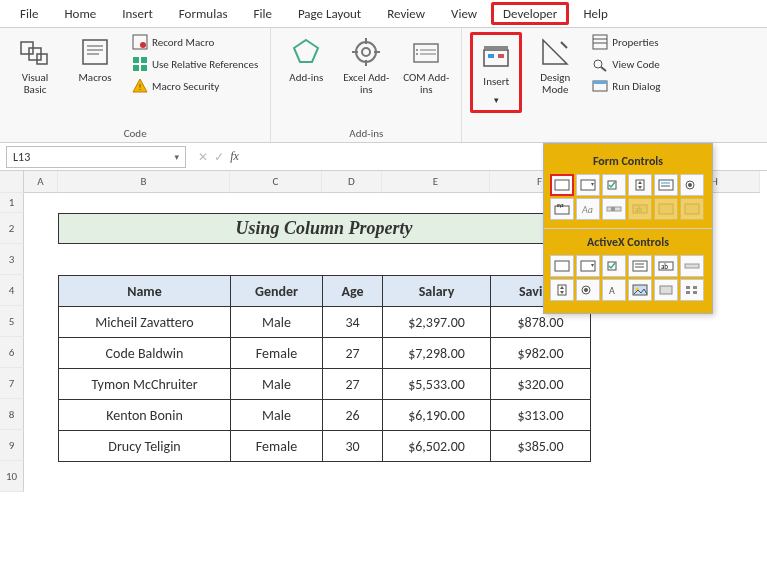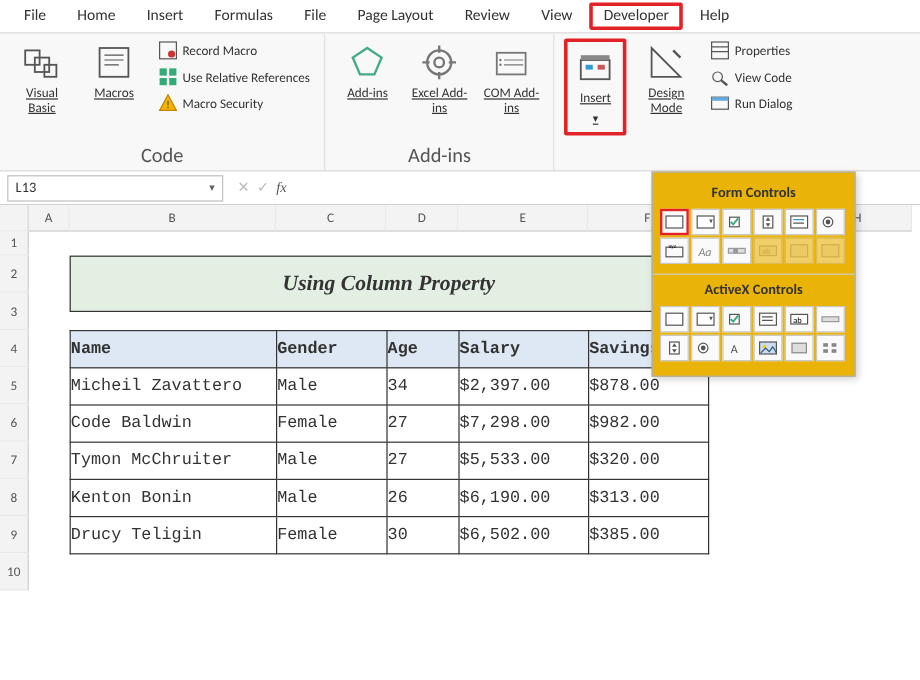--- a/index.html
+++ b/index.html
@@ -7,22 +7,22 @@
   
   
   .menu-tabs { display: flex; align-items: center; height: 28px; padding: 0 8px; border-bottom: 1px solid #d0d0d0; gap: 2px; }
   .menu-tab { padding: 4px 12px; cursor: pointer; font-size: 13px; }
   .menu-tab.highlighted { border: 3px solid #e32227; padding: 1px 9px; border-radius: 2px; }
   
   
   .ribbon { display: flex; height: 115px; border-bottom: 1px solid #d0d0d0; background: #f8f8f8; }
   .ribbon-group { display: flex; flex-direction: column; border-right: 1px solid #e0e0e0; padding: 4px 8px 2px 8px; }
   .ribbon-group-body { display: flex; flex: 1; align-items: flex-start; gap: 6px; }
-  .ribbon-group-label { text-align: center; font-size: 17px; color: #555; padding-top: 2px; }
-  .big-btn { display: flex; flex-direction: column; align-items: center; justify-content: flex-start; width: 54px; padding: 4px 2px; cursor: pointer; text-align: center; gap: 4px; text-decoration: underline; }
+  .ribbon-group-label { text-align: center; font-size: 11px; color: #555; padding-top: 2px; }
+  .big-btn { display: flex; flex-direction: column; align-items: center; justify-content: flex-start; width: 54px; padding: 4px 2px; cursor: pointer; text-align: center; gap: 4px; }
   .big-btn .icon { width: 32px; height: 32px; display: flex; align-items: center; justify-content: center; }
   .big-btn .lbl { font-size: 11px; line-height: 1.1; }
   .btn-col { display: flex; flex-direction: column; gap: 2px; }
   .small-btn { display: flex; align-items: center; gap: 4px; padding: 2px 4px; cursor: pointer; font-size: 11px; white-space: nowrap; }
   .small-btn .s-icon { width: 16px; height: 16px; display: flex; align-items: center; justify-content: center; flex-shrink: 0; }
   .highlighted-btn { border: 3px solid #e32227; border-radius: 2px; padding: 1px; }
   .chev { font-size: 9px; margin-top: 2px; }
   
   
   .formula-row { display: flex; align-items: center; height: 28px; border-bottom: 1px solid #d0d0d0; background: #fff; }
@@ -36,23 +36,23 @@
   .row-hdrs { display: flex; flex-direction: column; }
   .row-hdr { width: 24px; height: 31px; display: flex; align-items: center; justify-content: center; border-right: 1px solid #d0d0d0; border-bottom: 1px solid #e8e8e8; background: #f3f3f3; font-size: 11px; color: #555; }
   .row-hdr.first { height: 22px; }
   .row-hdr.r1 { height: 20px; }
   .cols { flex: 1; }
   .col-hdrs { display: flex; height: 22px; }
   .col-hdr { display: flex; align-items: center; justify-content: center; border-right: 1px solid #e8e8e8; border-bottom: 1px solid #d0d0d0; background: #f3f3f3; font-size: 11px; color: #555; }
   .wA { width: 34px; } .wB { width: 172px; } .wC { width: 92px; } .wD { width: 60px; } .wE { width: 108px; } .wF { width: 100px; } .wG { width: 80px; } .wH { width: 90px; }
   
   
-  .title-cell { position: absolute; left: 58px; top: 213px; width: 532px; height: 47px; background: #e4efe4; display: flex; align-items: center; justify-content: center; font-family: "Times New Roman", serif; font-style: italic; font-weight: bold; font-size: 18px; color: #333; border: 1px solid #333; }
+  .title-cell { position: absolute; left: 58px; top: 213px; width: 532px; height: 31px; background: #e4efe4; display: flex; align-items: center; justify-content: center; font-family: "Times New Roman", serif; font-style: italic; font-weight: bold; font-size: 18px; color: #333; border: 1px solid #333; }
   .data-table { position: absolute; left: 58px; top: 275px; border-collapse: collapse; }
-  .data-table th, .data-table td { border: 1.5px solid #333; padding: 0; text-align: left; height: 31px; font-size: 14px; font-family: Liberation Mono, monospace; }
+  .data-table th, .data-table td { border: 1.5px solid #333; padding: 0; text-align: center; height: 31px; font-size: 14px; }
   .data-table th { background: #dde8f4; font-weight: bold; }
   .c-name { width: 172px; } .c-gender { width: 92px; } .c-age { width: 60px; } .c-salary { width: 108px; } .c-savings { width: 100px; }
   
   
   .controls-pop { position: absolute; left: 543px; top: 143px; width: 170px; background: #eab308; border: 1px solid #b0b0b0; box-shadow: 2px 2px 6px rgba(0,0,0,0.2); padding: 6px; z-index: 10; }
   .pop-heading { font-weight: bold; font-size: 12px; text-align: center; padding: 4px 0 6px 0; }
   .ctrl-grid { display: flex; flex-wrap: wrap; gap: 2px; padding-bottom: 6px; }
   .ctrl-item { width: 24px; height: 22px; border: 1px solid #c8c8c8; display: flex; align-items: center; justify-content: center; background: #fafafa; cursor: pointer; }
   .ctrl-item.hl { border: 2.5px solid #e32227; }
   .divider { border-top: 1px solid #d0d0d0; margin: 2px -6px; }

